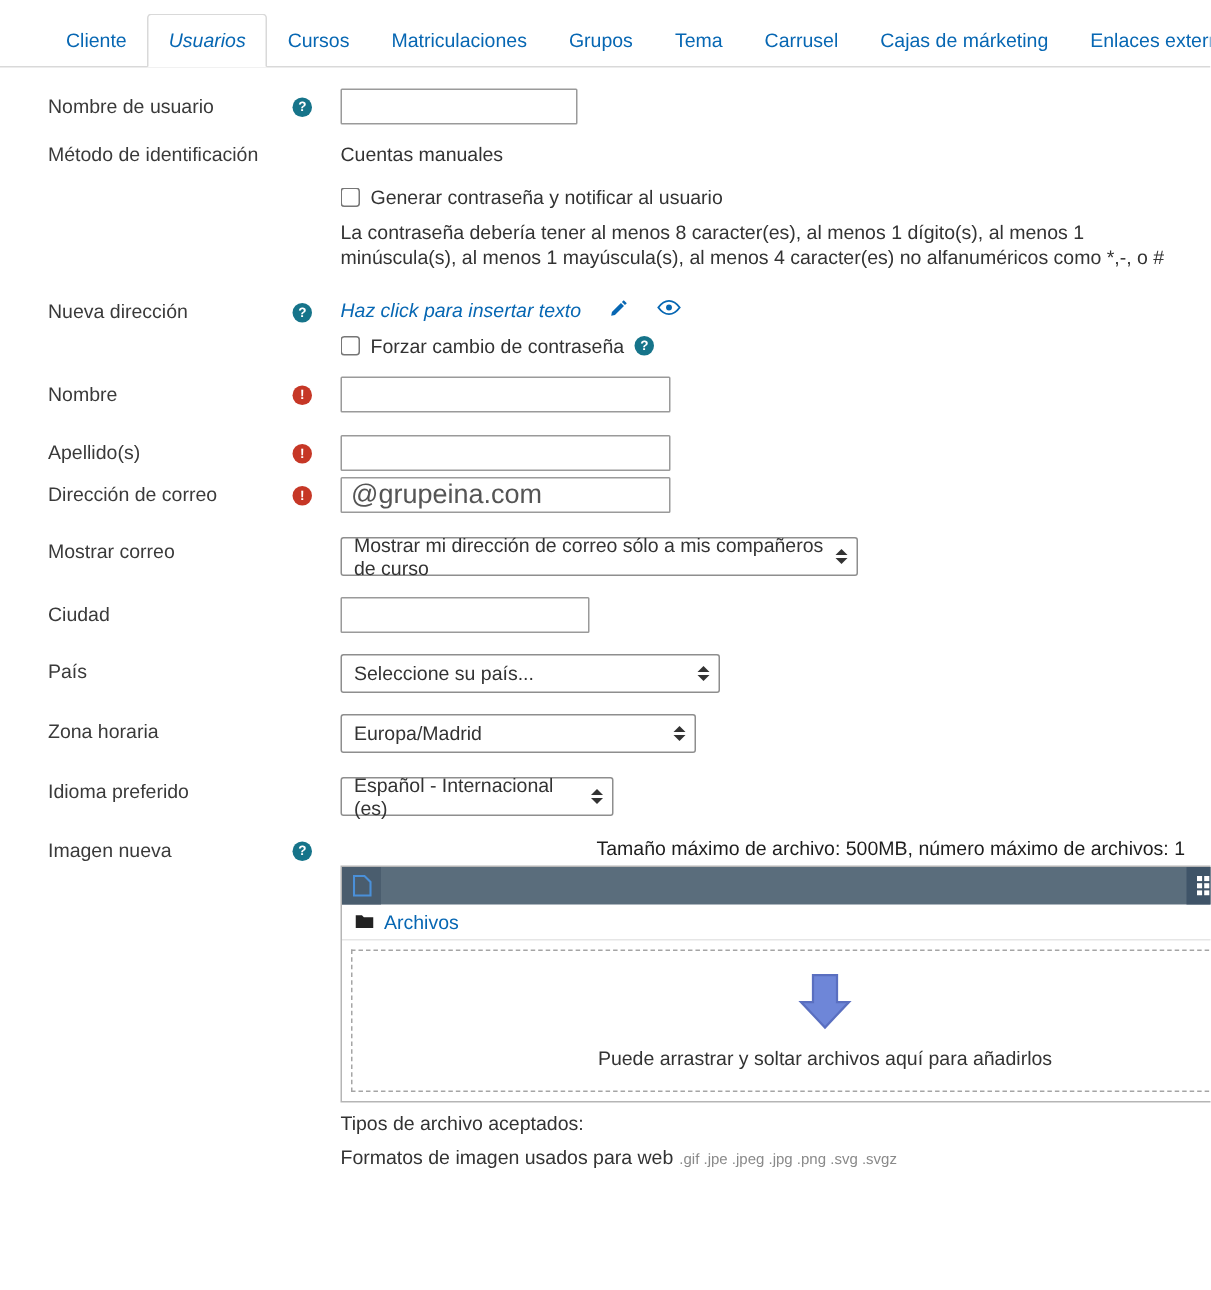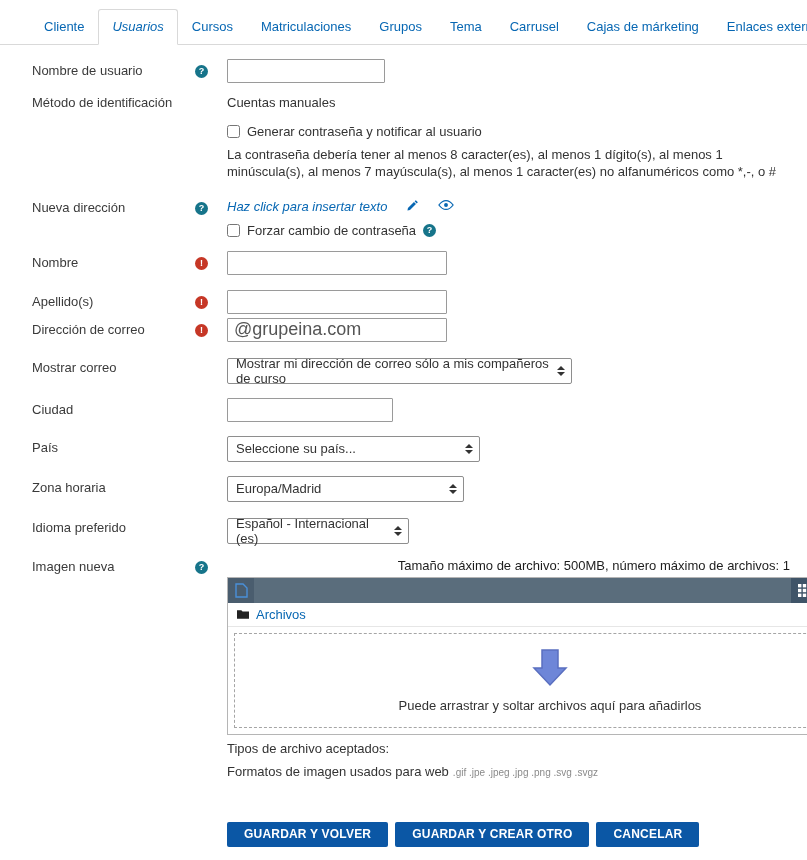--- a/index.html
+++ b/index.html
@@ -137,21 +137,21 @@
         <input type="checkbox" style="">
         <span>Generar contraseña y notificar al usuario</span>
       </label>
     </div>
   </div>
 
   <div class="row">
     <span class="lbl"></span>
       <span class="iconcell"></span>
     <div class="ctrl">
-        <div class="hint">La contraseña debería tener al menos 8 caracter(es), al menos 1 dígito(s), al menos 1 minúscula(s), al menos 7 mayúscula(s), al menos 1 caracter(es) no alfanuméricos como *,-, o #</div>
+        <div class="hint">La contraseña debería tener al menos 8 caracter(es), al menos 1 dígito(s), al menos 1 minúscula(s), al menos 1 mayúscula(s), al menos 4 caracter(es) no alfanuméricos como *,-, o #</div>
       </div>
   </div>
 
   <div class="row mb6">
     <span class="lbl">Nueva dirección</span>
     <span class="iconcell"><span class="help-icon">?</span></span>
     <div class="ctrl">
       <div class="passline">
         <a class="pass-link">Haz click para insertar texto</a>
         <span class="mini-icon">
@@ -337,25 +337,14 @@
   <div class="row">
     <span class="lbl"></span>
       <span class="iconcell"></span>
     <div class="ctrl">
       <span class="accepted-line static-val">
         <span>Formatos de imagen usados para web</span><span class="accepted-ext">.gif .jpe .jpeg .jpg .png .svg .svgz</span>
       </span>
     </div>
   </div>
 
-  <div class="row">
-    <span class="lbl"></span>
-      <span class="iconcell"></span>
-    <div class="ctrl">
-      <div class="btnrow">
-        <button class="btn">GUARDAR Y VOLVER</button>
-        <button class="btn">GUARDAR Y CREAR OTRO</button>
-        <button class="btn">CANCELAR</button>
-      </div>
-    </div>
-  </div>
 
 </div>
 
 </body></html>

